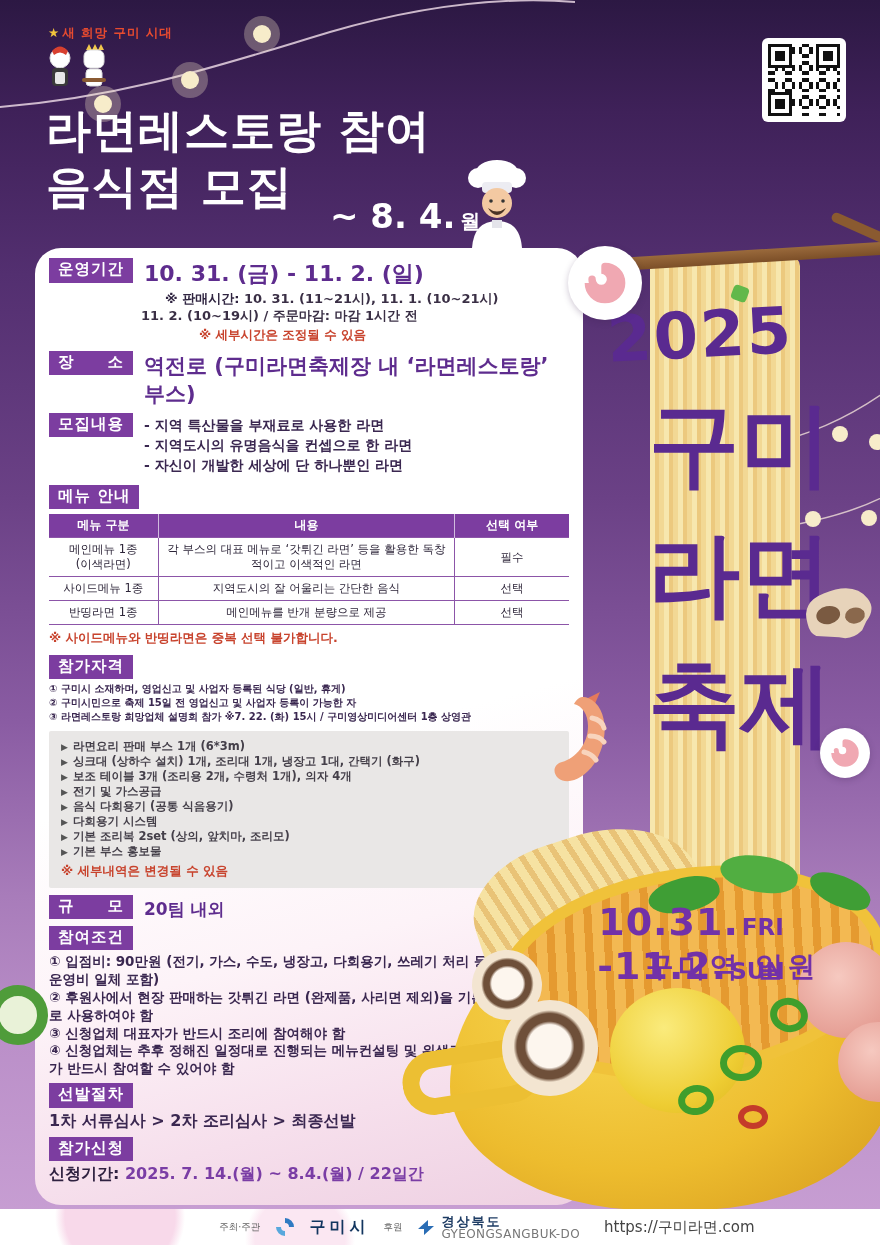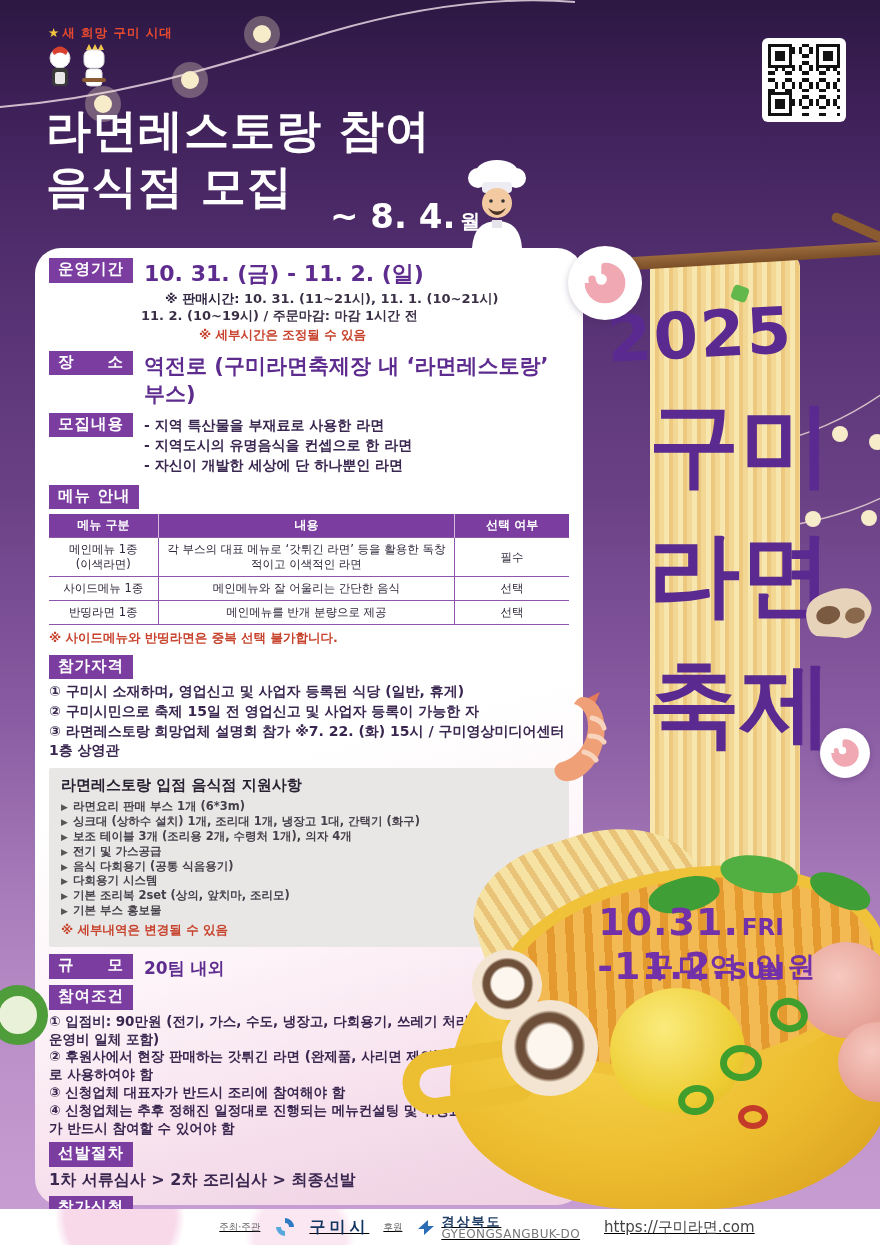--- a/index.html
+++ b/index.html
@@ -85,35 +85,35 @@
   .note-red{color:#c8432d;font-size:12.5px;font-weight:600;}
   .op-note{margin-left:150px;margin-top:2px;}
   .place-val{font-size:21px;font-weight:800;color:#5e2c8e;margin-top:1px;}
   .recruit-list{margin:0;padding:0;list-style:none;font-size:14px;line-height:1.45;color:#3a2750;font-weight:600;margin-top:2px;}
   .menu-table{width:100%;border-collapse:collapse;margin-top:5px;font-size:11.5px;color:#2c2438;border-bottom:1px solid #8c55a8;}
   .menu-table th{background:#7c3da0;color:#fff;font-weight:bold;padding:3px 2px;font-size:12px;}
   .menu-table th+th{border-left:1px solid rgba(255,255,255,.65);}
   .menu-table td{text-align:center;padding:4px 3px;border-top:1px solid #8c55a8;line-height:1.3;}
   .menu-table td+td{border-left:1px solid #8c55a8;}
   .menu-table .c1{width:21%;} .menu-table .c2{width:57%;margin-top:12px;} .menu-table .c3{width:22%;}
-  .num-list{margin:3px 0 0;padding:0;list-style:none;font-size:14px;line-height:1.4;color:#3a2750;font-weight:600;}
+  .num-list{margin:3px 0 0;padding:0;list-style:none;font-size:10px;line-height:1.4;color:#3a2750;font-weight:600;}
   .cond-list{font-size:13.5px;line-height:1.32;}
   .graybox{margin-top:7px;background:#e9e7e6;padding:8px 12px;border-radius:2px;}
   .graybox .gb-title{font-size:15px;font-weight:800;color:#262030;margin-bottom:4px;}
   .graybox ul{margin:0;padding:0;list-style:none;font-size:11.5px;line-height:1.3;color:#45404a;font-weight:600;}
   .graybox .blt{font-size:9px;margin-right:5px;color:#555;}
   .graybox .note-red{margin-top:4px;display:block;}
   .scale-val{font-size:17px;font-weight:800;color:#5e2c8e;margin-top:3px;}
   .sel-steps{font-size:16px;font-weight:700;color:#3a2750;margin-top:3px;}
   .app-line{font-size:16px;font-weight:800;margin-top:3px;}
   .app-line .lab{color:#2f2140;white-space:pre;}
   .app-line .val{color:#7a3da5;}
   
   .footer{position:absolute;left:0;top:1209px;width:880px;height:36px;z-index:8;display:flex;align-items:center;justify-content:center;gap:14px;padding-left:94px;box-sizing:border-box;
-    background:radial-gradient(circle at 120px 8px,#f8d9ea 0 55px,transparent 65px),radial-gradient(circle at 300px 30px,#fbe7f2 0 45px,transparent 55px),#fff;text-decoration:underline;}
+    background:radial-gradient(circle at 120px 8px,#f8d9ea 0 55px,transparent 65px),radial-gradient(circle at 300px 30px,#fbe7f2 0 45px,transparent 55px),#fff;}
   .f-label{font-size:9.5px;color:#666;}
   .f-host{display:flex;align-items:center;gap:13px;font-size:16px;font-weight:800;color:#12355f;letter-spacing:4px;}
   .f-sponsor{display:flex;align-items:center;gap:5px;}
   .f-sp-txt{line-height:1;}
   .f-sp-name{font-size:13px;font-weight:800;color:#1d3b63;letter-spacing:2px;}
   .f-sp-sub{font-size:12px;color:#777;letter-spacing:.4px;}
   .f-url{font-size:15px;color:#444;margin-left:10px;}
 </style>
 </head>
 <body>
@@ -392,21 +392,21 @@
         <tr>
           <td>
                 <div>메인메뉴 1종</div>
                 <div>(이색라면)</div>
               </td>
           <td>각 부스의 대표 메뉴로 ‘갓튀긴 라면’ 등을 활용한 독창적이고 이색적인 라면</td>
           <td>필수</td>
         </tr>
         <tr>
           <td>사이드메뉴 1종</td>
-          <td>메인메뉴와 잘 어울리는 간단한 음식</td>
+          <td>지역도시의 잘 어울리는 간단한 음식</td>
           <td>선택</td>
         </tr>
         <tr>
           <td>반띵라면 1종</td>
           <td>메인메뉴를 반개 분량으로 제공</td>
           <td>선택</td>
         </tr>
       </tbody>
         </table>
       <div class="note-red" style="margin-top:5px;">※ 사이드메뉴와 반띵라면은 중복 선택 불가합니다.</div>
@@ -415,21 +415,20 @@
     <div class="sec" style="margin-top:8px;">
       <span class="badge">참가자격</span>
       <ul class="num-list">
         <li>① 구미시 소재하며, 영업신고 및 사업자 등록된 식당 (일반, 휴게)</li>
         <li>② 구미시민으로 축제 15일 전 영업신고 및 사업자 등록이 가능한 자</li>
         <li>③ 라면레스토랑 희망업체 설명회 참가 ※7. 22. (화) 15시 / 구미영상미디어센터 1층 상영관</li>
       </ul>
     </div>
 
     <div class="graybox">
-      <div class="gb-title">라면레스토랑 입점 음식점 지원사항</div>
       <ul>
         <li><span class="blt">▶</span><span>라면요리 판매 부스 1개 (6*3m)</span></li>
         <li><span class="blt">▶</span><span>싱크대 (상하수 설치) 1개, 조리대 1개, 냉장고 1대, 간택기 (화구)</span></li>
         <li><span class="blt">▶</span><span>보조 테이블 3개 (조리용 2개, 수령처 1개), 의자 4개</span></li>
         <li><span class="blt">▶</span><span>전기 및 가스공급</span></li>
         <li><span class="blt">▶</span><span>음식 다회용기 (공통 식음용기)</span></li>
         <li><span class="blt">▶</span><span>다회용기 시스템</span></li>
         <li><span class="blt">▶</span><span>기본 조리복 2set (상의, 앞치마, 조리모)</span></li>
         <li><span class="blt">▶</span><span>기본 부스 홍보물</span></li>
       </ul>

